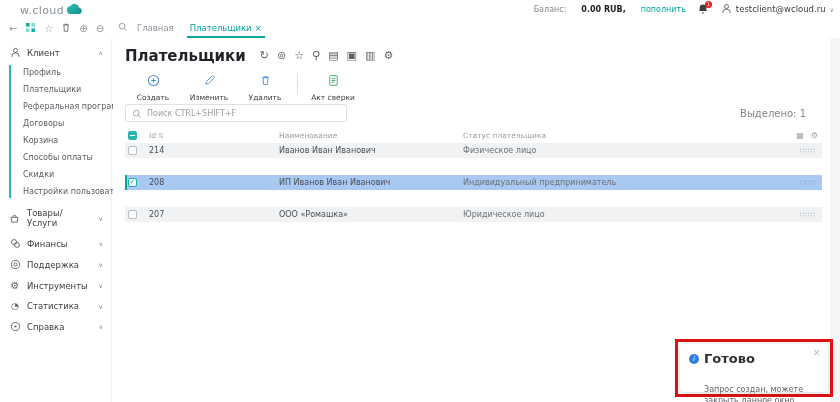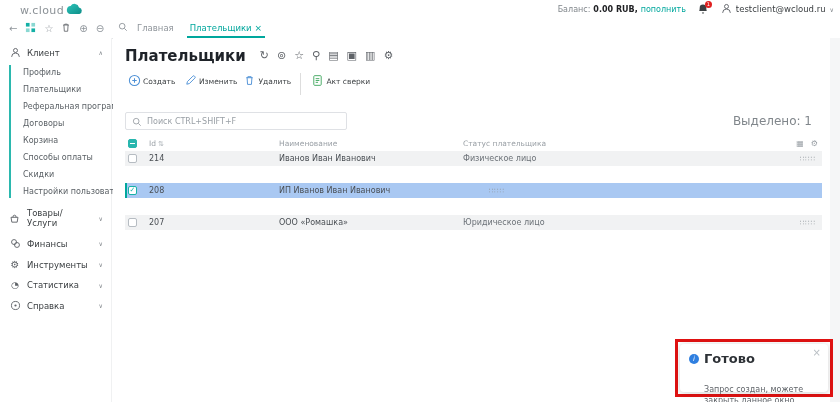--- a/index.html
+++ b/index.html
@@ -6,21 +6,21 @@
   body{
     width:840px;height:402px;position:relative;overflow:hidden;
     font-family:"DejaVu Sans","Liberation Sans",sans-serif;
     background:#fff;color:#3c4043;
   }
   
   .topbar{position:absolute;left:0;top:0;right:0;height:18px;background:#fff;}
   .logo{position:absolute;left:20px;top:2px;display:flex;align-items:center;gap:2px;
         font-size:11px;color:#8b9196;letter-spacing:.4px;}
   .top-right{position:absolute;right:6px;top:0;height:18px;display:flex;align-items:center;gap:11px;font-size:8px;}
-  .balance{display:flex;gap:3px;align-items:center;color:#80868b;}
+  .balance{display:flex;gap:15px;align-items:center;color:#80868b;}
   .balance b{color:#202124;}
   .topup{color:#00a79d;cursor:pointer;}
   .bell-wrap{position:relative;width:13px;height:13px;}
   .bell-badge{position:absolute;right:-2px;top:-2px;width:7px;height:7px;border-radius:50%;
        background:#e02020;color:#fff;font-size:5px;display:flex;align-items:center;justify-content:center;}
   .user{display:flex;align-items:center;gap:4px;color:#3c4043;font-size:8.5px;}
   .chev{font-size:6px;color:#80868b;}
   
   .navbar{position:absolute;left:0;top:18px;right:0;height:20px;border-bottom:1px solid #e4e6e8;background:#fff;display:flex;align-items:center;}
   .nav-icons{display:flex;align-items:center;gap:8px;padding-left:9px;width:116px;color:#8f959b;font-size:10px;}
@@ -39,27 +39,27 @@
   .side-children::before{content:'';position:absolute;left:9px;top:2px;bottom:5px;width:2px;background:#2bb8ae;}
   .side-child{padding:4px 4px 4px 23px;font-size:8px;color:#5a6065;cursor:pointer;white-space:nowrap;}
   
   .gutter{position:absolute;top:38px;right:0;bottom:0;width:10px;background:#f5f6f7;border-left:1px solid #ececee;}
   .main{position:absolute;left:113px;top:38px;right:10px;bottom:0;padding:9px 8px 0 12px;box-sizing:border-box;background:#fff;}
   .title-row{display:flex;align-items:center;gap:14px;}
   .page-title{font-size:15px;font-weight:bold;color:#1f2329;}
   .title-icons{display:flex;gap:8px;color:#5f6368;font-size:11px;}
   .title-icons span{cursor:pointer;line-height:12px;}
   .toolbar{display:flex;align-items:flex-start;margin-top:7px;}
-  .tbtn{display:flex;flex-direction:row;align-items:center;gap:2px;min-width:50px;padding:0 3px;cursor:pointer;}
+  .tbtn{display:flex;flex-direction:column;align-items:center;gap:2px;min-width:50px;padding:0 3px;cursor:pointer;}
   .tbtn .t-label{font-size:7.5px;color:#3c4043;white-space:nowrap;}
   .tsep{width:1px;background:#ddd;height:22px;margin:1px 7px 0 4px;}
-  .search-row{margin-top:17px;display:flex;align-items:center;position:relative;}
+  .search-row{margin-top:2px;display:flex;align-items:center;position:relative;}
   .search-box{width:222px;height:18px;border:1px solid #dfe1e5;border-radius:2px;display:flex;align-items:center;gap:5px;padding:0 6px;box-sizing:border-box;}
   .search-ph{font-size:8px;color:#9aa0a6;}
-  .sel-count{position:absolute;right:10px;font-size:12px;color:#80868b;}
+  .sel-count{position:absolute;right:16px;font-size:10px;color:#80868b;}
   
   .thead{display:flex;align-items:center;height:15px;margin-top:6px;font-size:7.5px;color:#9aa0a6;}
   .col-cb{width:22px;display:flex;align-items:center;padding-left:3px;box-sizing:border-box;}
   .col-id{width:130px;padding-left:2px;}
   .col-name{width:184px;}
   .col-status{flex:1;}
   .head-icons{display:flex;gap:7px;font-size:8px;color:#9aa0a6;padding-right:4px;}
   .head-icons span{cursor:pointer;}
   .sort-glyph{font-size:7px;color:#b0b6bb;margin-left:2px;}
   .cb{width:9px;height:9px;border:1px solid #b6bcc2;border-radius:2px;background:#fff;box-sizing:border-box;cursor:pointer;}
@@ -191,20 +191,30 @@
         <svg width="11" height="11" viewBox="0 0 12 12">
           <circle cx="4.4" cy="4.4" r="2.7" fill="none" stroke="#5f6368"></circle>
           <circle cx="7.6" cy="7.6" r="2.7" fill="none" stroke="#5f6368"></circle>
         </svg>
       </span>
       <span>Финансы</span>
       <span class="side-chevron">∨</span>
     </div>
     <div class="side-section">
       <span class="s-icon">
+        <svg width="11" height="11" viewBox="0 0 12 12">
+          <circle cx="6" cy="6" r="4.4" fill="none" stroke="#5f6368"></circle>
+          <circle cx="6" cy="6" r="1.8" fill="none" stroke="#5f6368"></circle>
+        </svg>
+      </span>
+      <span>Поддержка</span>
+      <span class="side-chevron">∨</span>
+    </div>
+    <div class="side-section">
+      <span class="s-icon">
         <span style="font-size:10px">⚙</span>
       </span>
       <span>Инструменты</span>
       <span class="side-chevron">∨</span>
     </div>
     <div class="side-section">
       <span class="s-icon">
         <span style="font-size:9px">◔</span>
       </span>
       <span>Статистика</span>
@@ -306,20 +316,21 @@
         <span class="col-name">Иванов Иван Иванович</span>
         <span class="col-status">Физическое лицо</span>
         <span class="row-menu">∷∷∷</span>
       </div>
       <div class="trow selected">
         <span class="col-cb">
           <span class="cb checked"></span>
         </span>
         <span class="col-id">208</span>
         <span class="col-name">ИП Иванов Иван Иванович</span>
+        <span class="col-status">Индивидуальный предприниматель</span>
         <span class="row-menu">∷∷∷</span>
       </div>
       <div class="trow">
         <span class="col-cb">
           <span class="cb"></span>
         </span>
         <span class="col-id">207</span>
         <span class="col-name">ООО «Ромашка»</span>
         <span class="col-status">Юридическое лицо</span>
         <span class="row-menu">∷∷∷</span>

